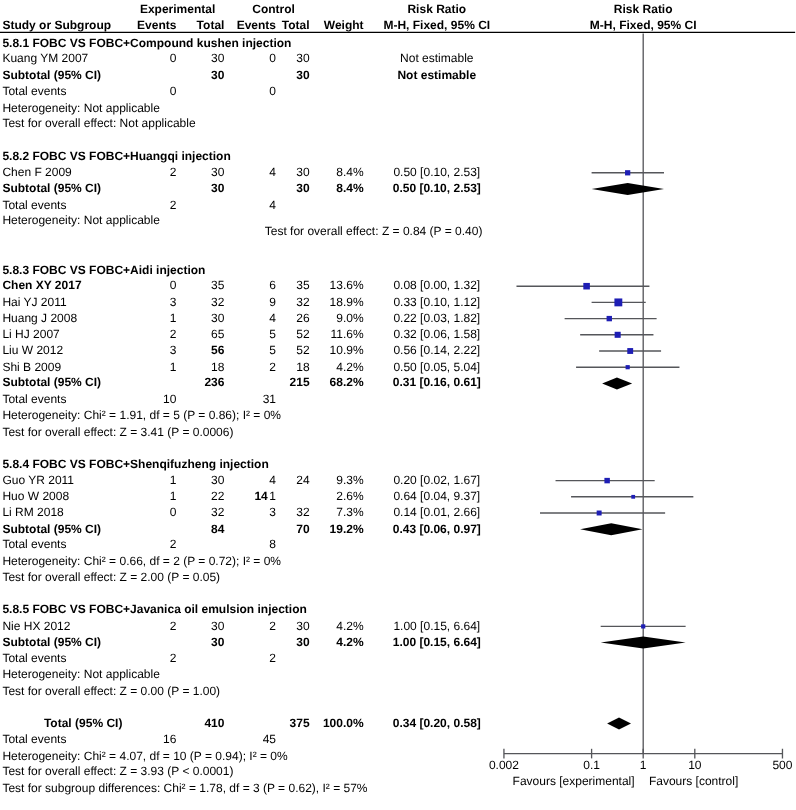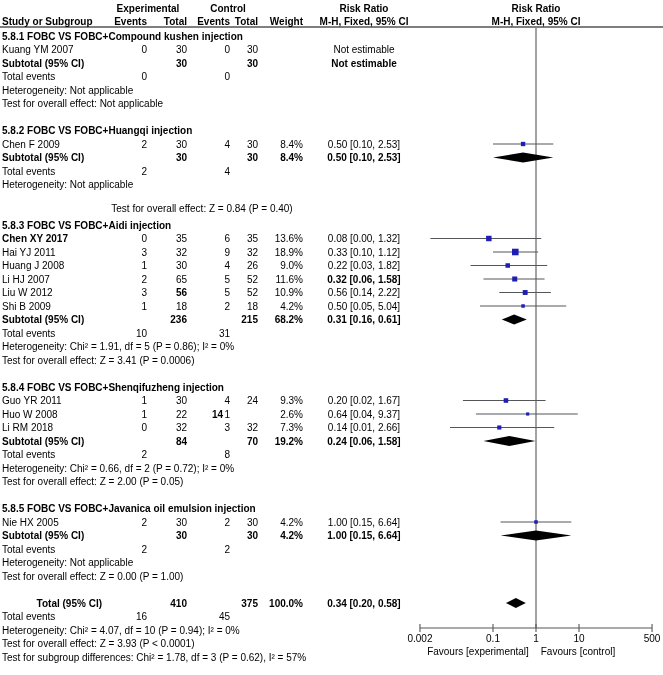--- a/index.html
+++ b/index.html
@@ -55,21 +55,21 @@
       <div class="cell" style="left: 306px; top: 137.5px; width: 116px; text-align: center;">0.50 [0.10, 2.53]</div>
       <div class="cell bold" style="left: 2px; top: 151px; width: 100px; text-align: left;">Subtotal (95% CI)</div>
       <div class="cell bold" style="left: 141px; top: 151px; width: 46px; text-align: right;">30</div>
       <div class="cell bold" style="left: 212px; top: 151px; width: 46px; text-align: right;">30</div>
       <div class="cell bold" style="left: 257px; top: 151px; width: 46px; text-align: right;">8.4%</div>
       <div class="cell bold" style="left: 306px; top: 151px; width: 116px; text-align: center;">0.50 [0.10, 2.53]</div>
       <div class="cell" style="left: 2px; top: 164.5px; width: 100px; text-align: left;">Total events</div>
       <div class="cell" style="left: 101px; top: 164.5px; width: 46px; text-align: right;">2</div>
       <div class="cell" style="left: 184px; top: 164.5px; width: 46px; text-align: right;">4</div>
       <div class="cell" style="left: 2px; top: 178px; width: 400px; text-align: left;">Heterogeneity: Not applicable</div>
-      <div class="cell" style="left: 2px; top: 202px; width: 400px; text-align: center;">Test for overall effect: Z = 0.84 (P = 0.40)</div>
+      <div class="cell" style="left: 2px; top: 187px; width: 400px; text-align: right;">Test for overall effect: Z = 0.84 (P = 0.40)</div>
       <div class="cell bold" style="left: 2px; top: 218.5px; width: 400px; text-align: left;">5.8.3 FOBC VS FOBC+Aidi injection</div>
       <div class="cell" style="left: 2px; top: 232px; width: 100px; text-align: left; font-weight: bold;">Chen XY 2017</div>
       <div class="cell" style="left: 101px; top: 232px; width: 46px; text-align: right;">0</div>
       <div class="cell" style="left: 141px; top: 232px; width: 46px; text-align: right;">35</div>
       <div class="cell" style="left: 184px; top: 232px; width: 46px; text-align: right;">6</div>
       <div class="cell" style="left: 212px; top: 232px; width: 46px; text-align: right;">35</div>
       <div class="cell" style="left: 257px; top: 232px; width: 46px; text-align: right;">13.6%</div>
       <div class="cell" style="left: 306px; top: 232px; width: 116px; text-align: center;">0.08 [0.00, 1.32]</div>
       <div class="cell" style="left: 2px; top: 245.5px; width: 100px; text-align: left;">Hai YJ 2011</div>
       <div class="cell" style="left: 101px; top: 245.5px; width: 46px; text-align: right;">3</div>
@@ -84,21 +84,21 @@
       <div class="cell" style="left: 184px; top: 259px; width: 46px; text-align: right;">4</div>
       <div class="cell" style="left: 212px; top: 259px; width: 46px; text-align: right;">26</div>
       <div class="cell" style="left: 257px; top: 259px; width: 46px; text-align: right;">9.0%</div>
       <div class="cell" style="left: 306px; top: 259px; width: 116px; text-align: center;">0.22 [0.03, 1.82]</div>
       <div class="cell" style="left: 2px; top: 272.5px; width: 100px; text-align: left;">Li HJ 2007</div>
       <div class="cell" style="left: 101px; top: 272.5px; width: 46px; text-align: right;">2</div>
       <div class="cell" style="left: 141px; top: 272.5px; width: 46px; text-align: right;">65</div>
       <div class="cell" style="left: 184px; top: 272.5px; width: 46px; text-align: right;">5</div>
       <div class="cell" style="left: 212px; top: 272.5px; width: 46px; text-align: right;">52</div>
       <div class="cell" style="left: 257px; top: 272.5px; width: 46px; text-align: right;">11.6%</div>
-      <div class="cell" style="left: 306px; top: 272.5px; width: 116px; text-align: center; font-weight: bold;">0.32 [0.06, 1.58]</div>
+      <div class="cell" style="left: 306px; top: 272.5px; width: 116px; text-align: center;">0.32 [0.06, 1.58]</div>
       <div class="cell" style="left: 2px; top: 286px; width: 100px; text-align: left;">Liu W 2012</div>
       <div class="cell" style="left: 101px; top: 286px; width: 46px; text-align: right;">3</div>
       <div class="cell" style="left: 141px; top: 286px; width: 46px; text-align: right; font-weight: bold;">56</div>
       <div class="cell" style="left: 184px; top: 286px; width: 46px; text-align: right;">5</div>
       <div class="cell" style="left: 212px; top: 286px; width: 46px; text-align: right;">52</div>
       <div class="cell" style="left: 257px; top: 286px; width: 46px; text-align: right;">10.9%</div>
       <div class="cell" style="left: 306px; top: 286px; width: 116px; text-align: center;">0.56 [0.14, 2.22]</div>
       <div class="cell" style="left: 2px; top: 299.5px; width: 100px; text-align: left;">Shi B 2009</div>
       <div class="cell" style="left: 101px; top: 299.5px; width: 46px; text-align: right;">1</div>
       <div class="cell" style="left: 141px; top: 299.5px; width: 46px; text-align: right;">18</div>
@@ -135,28 +135,28 @@
       <div class="cell" style="left: 101px; top: 421px; width: 46px; text-align: right;">0</div>
       <div class="cell" style="left: 141px; top: 421px; width: 46px; text-align: right;">32</div>
       <div class="cell" style="left: 184px; top: 421px; width: 46px; text-align: right;">3</div>
       <div class="cell" style="left: 212px; top: 421px; width: 46px; text-align: right;">32</div>
       <div class="cell" style="left: 257px; top: 421px; width: 46px; text-align: right;">7.3%</div>
       <div class="cell" style="left: 306px; top: 421px; width: 116px; text-align: center;">0.14 [0.01, 2.66]</div>
       <div class="cell bold" style="left: 2px; top: 434.5px; width: 100px; text-align: left;">Subtotal (95% CI)</div>
       <div class="cell bold" style="left: 141px; top: 434.5px; width: 46px; text-align: right;">84</div>
       <div class="cell bold" style="left: 212px; top: 434.5px; width: 46px; text-align: right;">70</div>
       <div class="cell bold" style="left: 257px; top: 434.5px; width: 46px; text-align: right;">19.2%</div>
-      <div class="cell bold" style="left: 306px; top: 434.5px; width: 116px; text-align: center;">0.24 [0.06, 1.58]</div>
+      <div class="cell bold" style="left: 306px; top: 434.5px; width: 116px; text-align: center;">0.43 [0.06, 0.97]</div>
       <div class="cell" style="left: 2px; top: 448px; width: 100px; text-align: left;">Total events</div>
       <div class="cell" style="left: 101px; top: 448px; width: 46px; text-align: right;">2</div>
       <div class="cell" style="left: 184px; top: 448px; width: 46px; text-align: right;">8</div>
       <div class="cell" style="left: 2px; top: 461.5px; width: 400px; text-align: left;">Heterogeneity: Chi² = 0.66, df = 2 (P = 0.72); I² = 0%</div>
       <div class="cell" style="left: 2px; top: 475px; width: 400px; text-align: left;">Test for overall effect: Z = 2.00 (P = 0.05)</div>
       <div class="cell bold" style="left: 2px; top: 502px; width: 400px; text-align: left;">5.8.5 FOBC VS FOBC+Javanica oil emulsion injection</div>
-      <div class="cell" style="left: 2px; top: 515.5px; width: 100px; text-align: left;">Nie HX 2005</div>
+      <div class="cell" style="left: 2px; top: 515.5px; width: 100px; text-align: left;">Nie HX 2012</div>
       <div class="cell" style="left: 101px; top: 515.5px; width: 46px; text-align: right;">2</div>
       <div class="cell" style="left: 141px; top: 515.5px; width: 46px; text-align: right;">30</div>
       <div class="cell" style="left: 184px; top: 515.5px; width: 46px; text-align: right;">2</div>
       <div class="cell" style="left: 212px; top: 515.5px; width: 46px; text-align: right;">30</div>
       <div class="cell" style="left: 257px; top: 515.5px; width: 46px; text-align: right;">4.2%</div>
       <div class="cell" style="left: 306px; top: 515.5px; width: 116px; text-align: center;">1.00 [0.15, 6.64]</div>
       <div class="cell bold" style="left: 2px; top: 529px; width: 100px; text-align: left;">Subtotal (95% CI)</div>
       <div class="cell bold" style="left: 141px; top: 529px; width: 46px; text-align: right;">30</div>
       <div class="cell bold" style="left: 212px; top: 529px; width: 46px; text-align: right;">30</div>
       <div class="cell bold" style="left: 257px; top: 529px; width: 46px; text-align: right;">4.2%</div>

